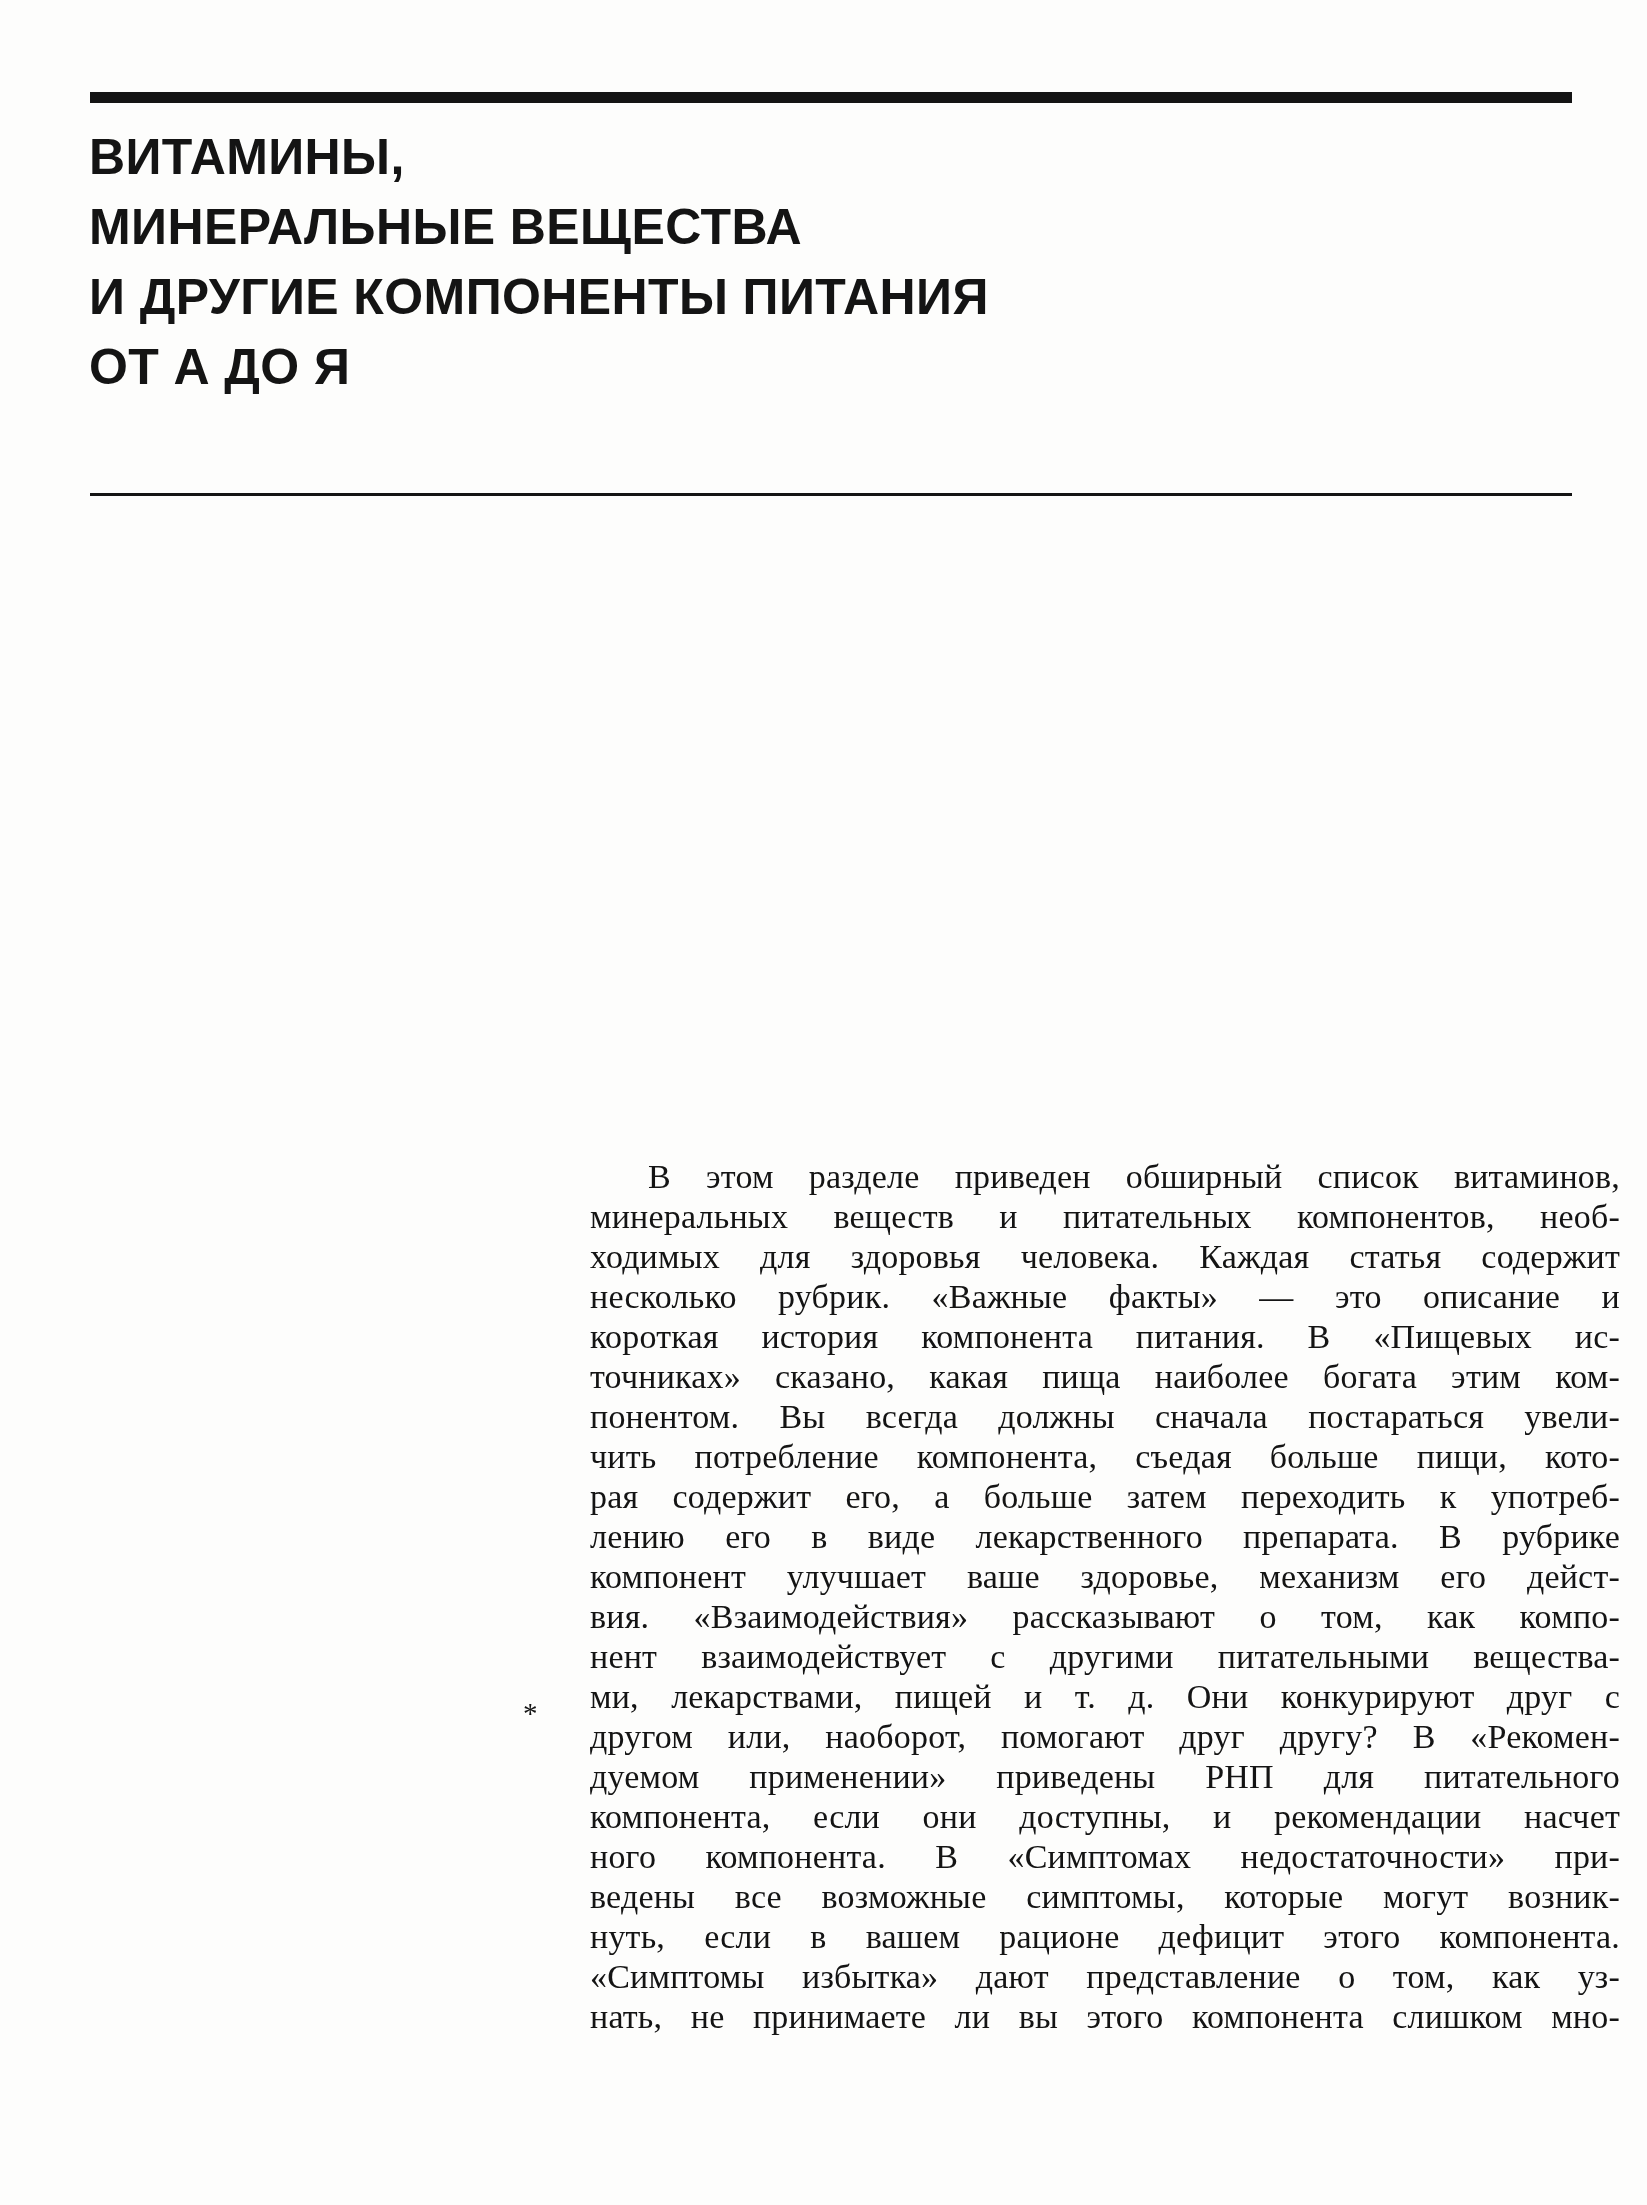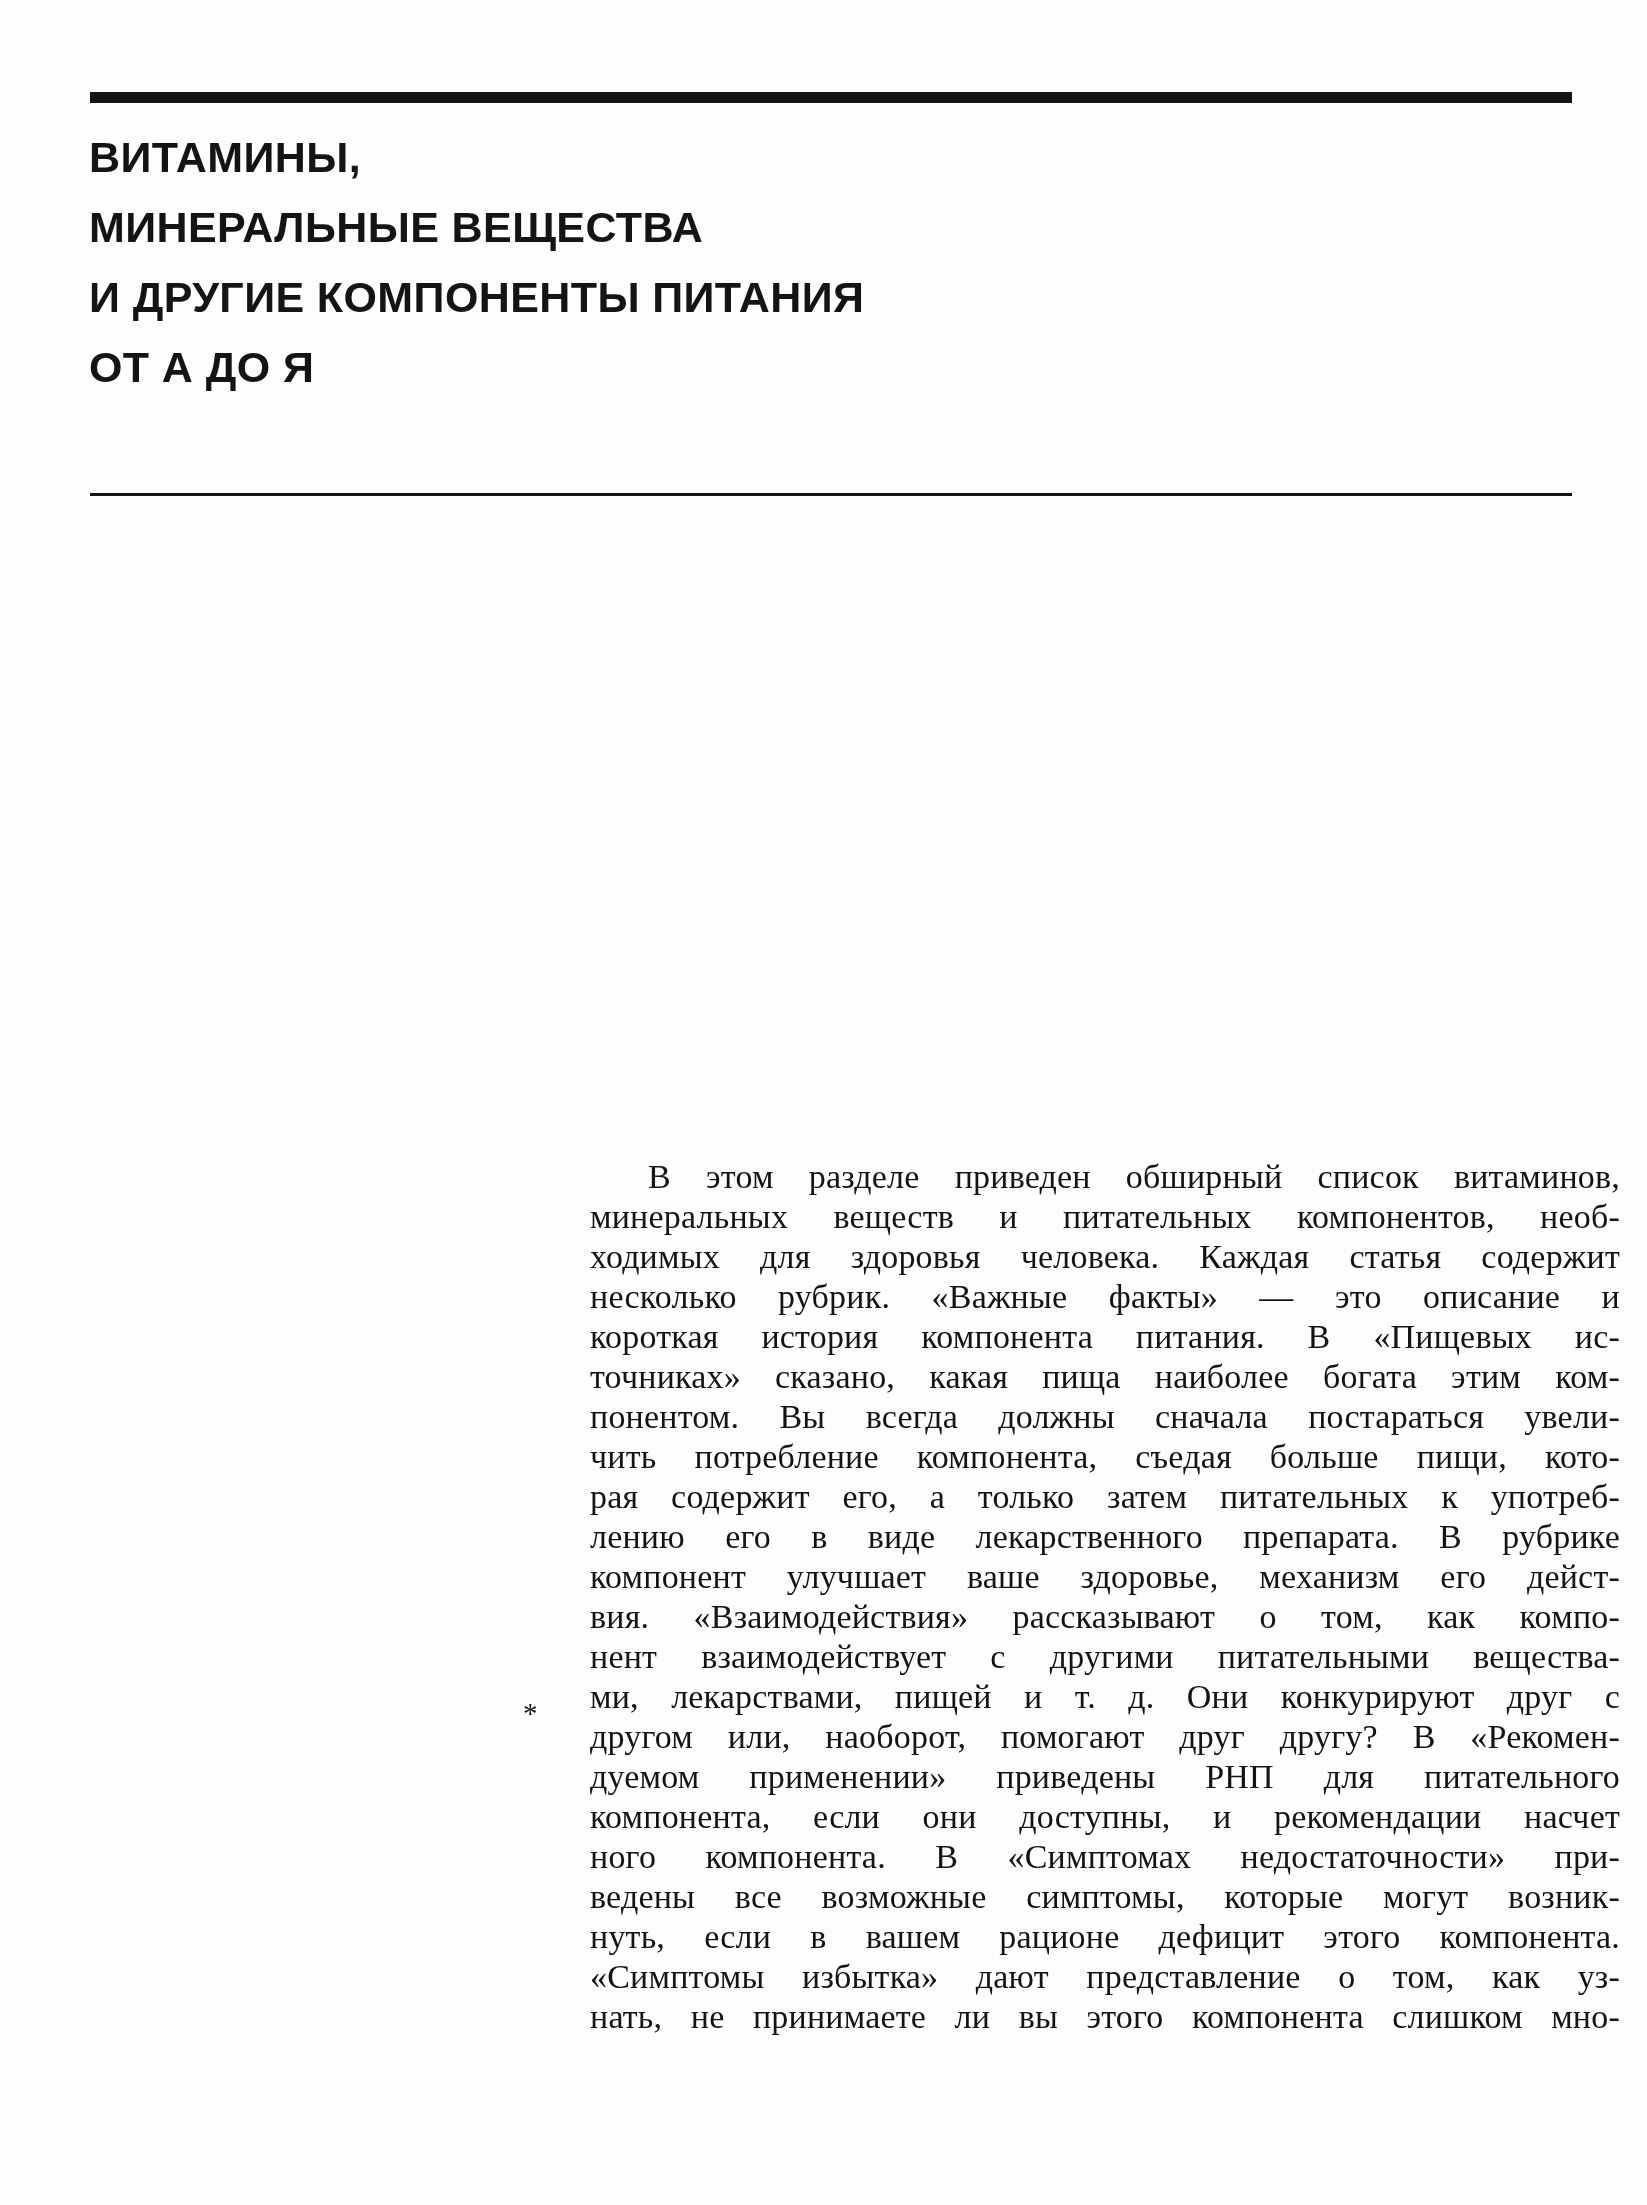--- a/index.html
+++ b/index.html
@@ -27,21 +27,21 @@
     background:var(--ink);
   }
   .heading{
     position:absolute;
     left:89px;
     top:122px;
     margin:0;
     width:1300px;
     font-family:"Liberation Sans", sans-serif;
     font-weight:700;
-    font-size:43px;
+    font-size:50px;
     line-height:70px;
     letter-spacing:0.4px;
     color:var(--ink);
     white-space:pre-line;
   }
   .rule-thin{
     position:absolute;
     left:90px;
     top:493px;
     width:1482px;
@@ -90,21 +90,21 @@
   <span class="footnote-star">*</span>
   <div class="bodyblock">
       <div class="body-line first">В этом разделе приведен обширный список витаминов,</div>
       <div class="body-line">минеральных веществ и питательных компонентов, необ-</div>
       <div class="body-line">ходимых для здоровья человека. Каждая статья содержит</div>
       <div class="body-line">несколько рубрик. «Важные факты» — это описание и</div>
       <div class="body-line">короткая история компонента питания. В «Пищевых ис-</div>
       <div class="body-line">точниках» сказано, какая пища наиболее богата этим ком-</div>
       <div class="body-line">понентом. Вы всегда должны сначала постараться увели-</div>
       <div class="body-line">чить потребление компонента, съедая больше пищи, кото-</div>
-      <div class="body-line">рая содержит его, а только затем питательных к употреб-</div>
+      <div class="body-line">рая содержит его, а больше затем переходить к употреб-</div>
       <div class="body-line">лению его в виде лекарственного препарата. В рубрике</div>
       <div class="body-line">компонент улучшает ваше здоровье, механизм его дейст-</div>
       <div class="body-line">вия. «Взаимодействия» рассказывают о том, как компо-</div>
       <div class="body-line">нент взаимодействует с другими питательными вещества-</div>
       <div class="body-line">ми, лекарствами, пищей и т. д. Они конкурируют друг с</div>
       <div class="body-line">другом или, наоборот, помогают друг другу? В «Рекомен-</div>
       <div class="body-line">дуемом применении» приведены РНП для питательного</div>
       <div class="body-line">компонента, если они доступны, и рекомендации насчет</div>
       <div class="body-line">ного компонента. В «Симптомах недостаточности» при-</div>
       <div class="body-line">ведены все возможные симптомы, которые могут возник-</div>

